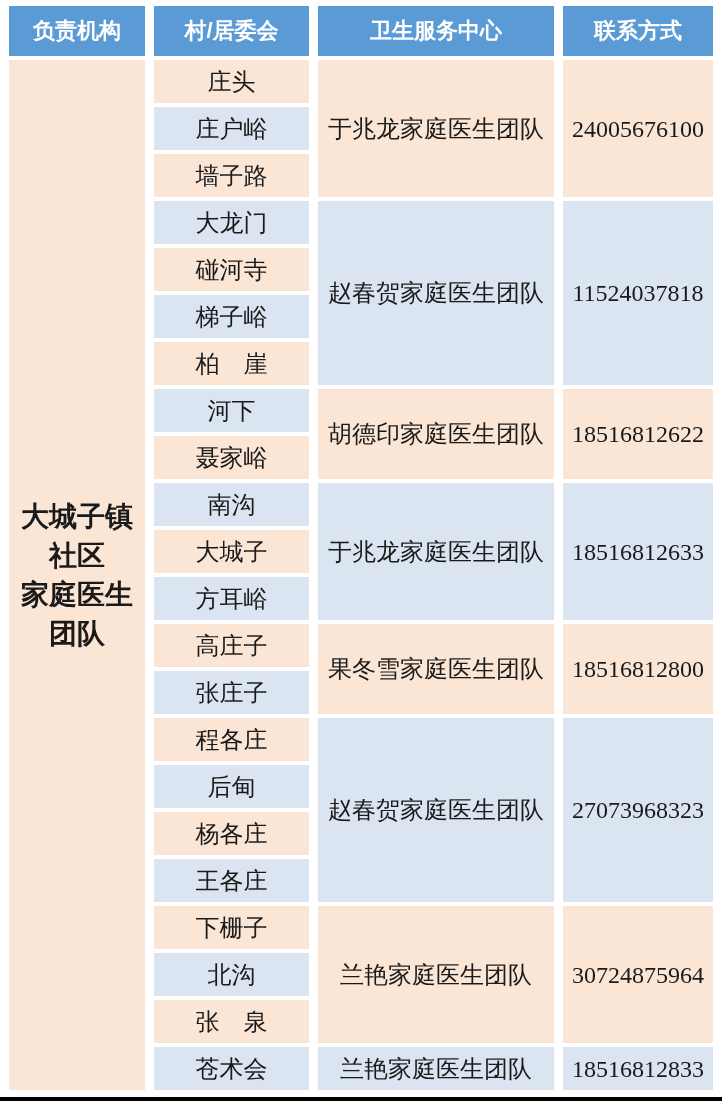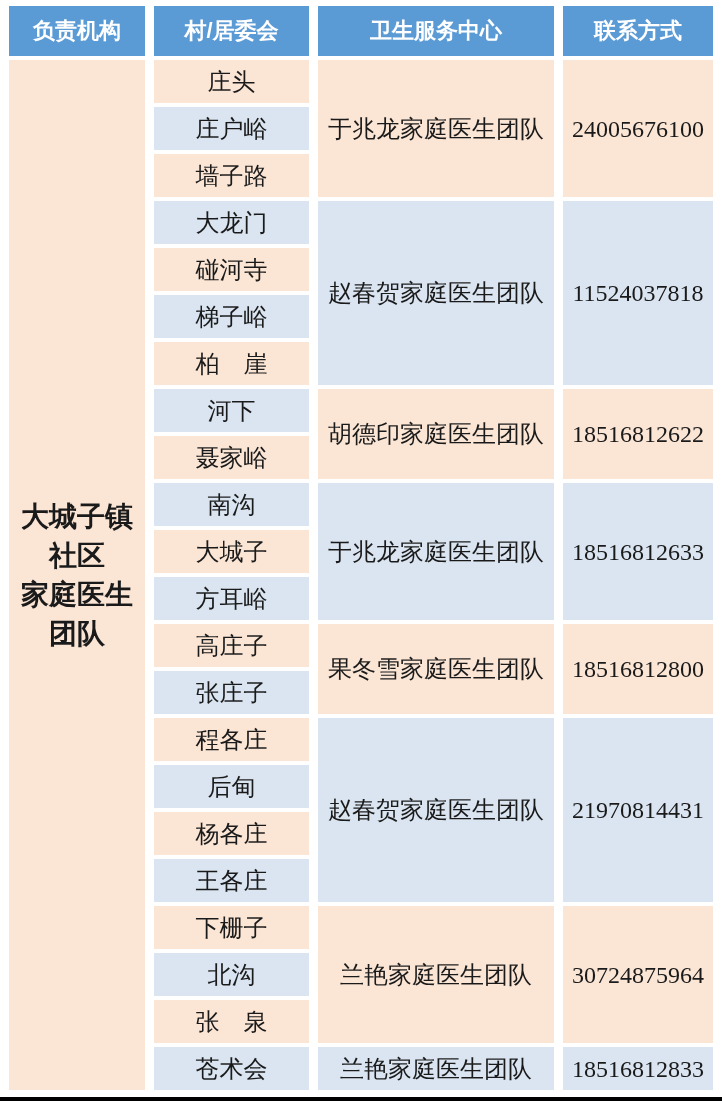--- a/index.html
+++ b/index.html
@@ -137,21 +137,21 @@
         <td class="peach">高庄子</td>
         <td rowspan="2" class="peach">果冬雪家庭医生团队</td>
         <td rowspan="2" class="peach">18516812800</td>
       </tr>
       <tr>
         <td class="blue">张庄子</td>
       </tr>
       <tr>
         <td class="peach">程各庄</td>
         <td rowspan="4" class="blue">赵春贺家庭医生团队</td>
-        <td rowspan="4" class="blue">21970814431</td>
+        <td rowspan="4" class="blue">27073968323</td>
       </tr>
       <tr>
         <td class="blue">后甸</td>
       </tr>
       <tr>
         <td class="peach">杨各庄</td>
       </tr>
       <tr>
         <td class="blue">王各庄</td>
       </tr>

